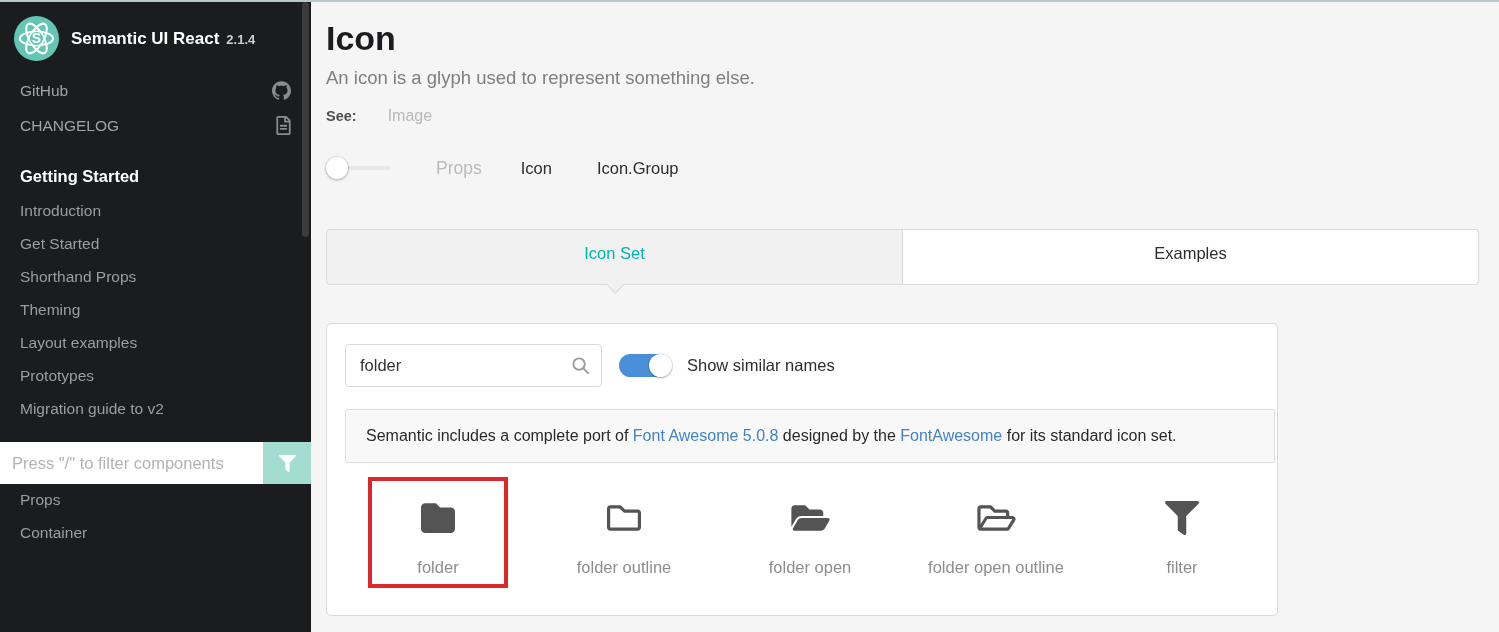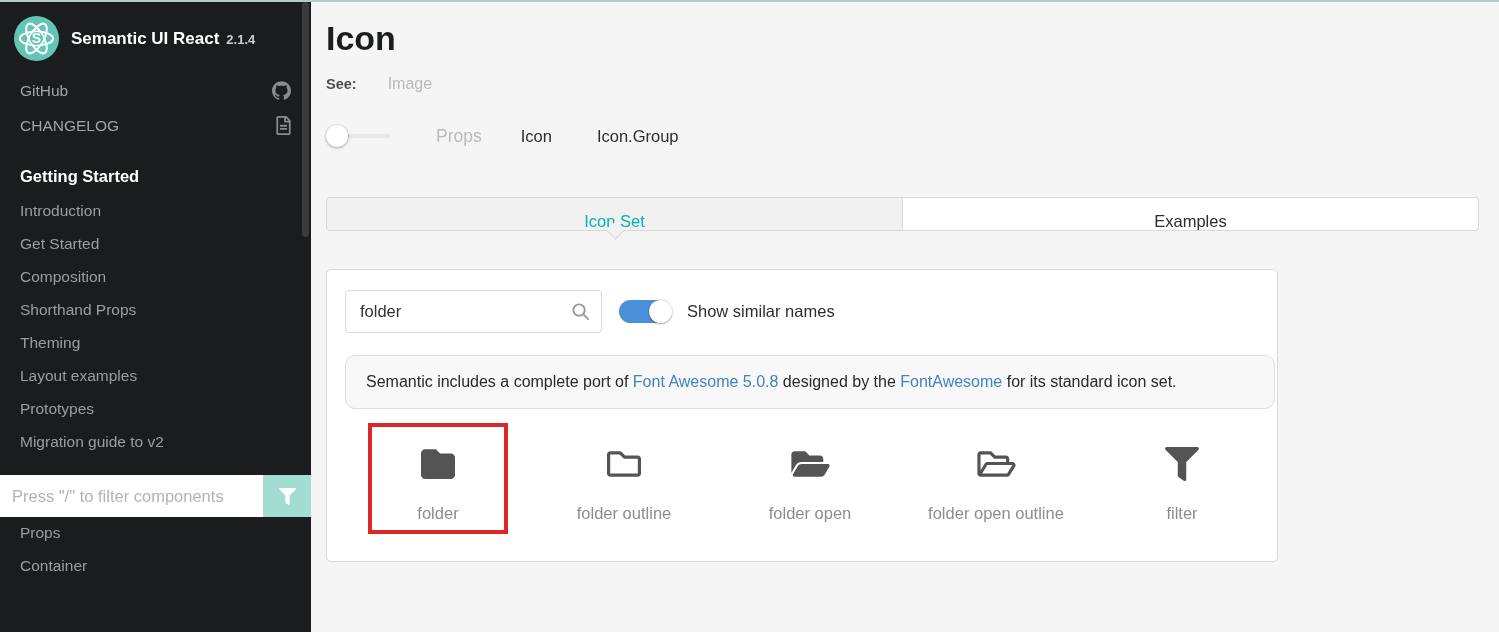--- a/index.html
+++ b/index.html
@@ -60,21 +60,21 @@
     position:absolute; left:0; top:0; width:22px; height:22px; background:#fff;
     border-radius:50%; box-shadow:0 1px 3px rgba(0,0,0,.28), 0 0 0 1px rgba(0,0,0,.06);
   }
   .props-label { margin-left:46px; font-size:17.5px; color:#b9babb; }
   .props-item { font-size:16.5px; color:#2d2d2d; cursor:pointer; }
   .props-item.first { margin-left:39px; }
   .props-item.second { margin-left:45px; }
 
   .tabs { margin-top:50px; display:flex; width:1153px; position:relative; }
   .tab {
-    flex:1; height:34px; line-height:46px; text-align:center; font-size:16.5px;
+    flex:1; height:56px; line-height:46px; text-align:center; font-size:16.5px;
     border:1px solid #d9d9da; background:#fff; color:#2d2d2d; cursor:pointer; position:relative;
   }
   .tab.active { background:#f1f1f1; color:#00b5ad; border-radius:4px 0 0 4px; }
   .tab.inactive { border-left:none; border-radius:0 4px 4px 0; }
   .tab.active::after {
     content:""; position:absolute; bottom:-7px; left:50%; margin-left:-6px;
     width:12px; height:12px; background:#f1f1f1;
     border-right:1px solid #d9d9da; border-bottom:1px solid #d9d9da;
     transform:rotate(45deg);
   }
@@ -92,21 +92,21 @@
   .icon-search-wrap svg { position:absolute; right:12px; top:12px; }
 
   .toggle { position:relative; width:52px; height:23px; margin-left:17px; border-radius:12px; background:#4a90d9; cursor:pointer; }
   .toggle .knob {
     position:absolute; right:-1px; top:0; width:23px; height:23px; background:#fff; border-radius:50%;
     box-shadow:0 1px 2px rgba(0,0,0,.3), 0 0 0 1px rgba(0,0,0,.08);
   }
   .toggle-label { margin-left:16px; font-size:16.5px; color:#2d2d2d; cursor:pointer; }
 
   .message {
-    margin-top:22px; background:#f8f8f9; border:1px solid #dededf; border-radius:10px;
+    margin-top:22px; background:#f8f8f9; border:1px solid #dededf; border-radius:2px;
     padding:16px 20px; font-size:16px; color:#27292a; line-height:1.25;
   }
   .message a { color:#4183c4; text-decoration:none; cursor:pointer; }
 
   .icon-grid { margin-top:14px; display:grid; grid-template-columns:repeat(5,1fr); }
   .icon-cell { position:relative; text-align:center; padding:20px 0 26px 0; cursor:pointer; }
   .icon-cell .glyph { height:42px; display:flex; align-items:center; justify-content:center; }
   .icon-cell .glyph svg { fill:#545454; }
   .icon-name { display:block; margin-top:19px; font-size:16.5px; color:#8d8d8d; }
   .highlight-box {
@@ -147,21 +147,20 @@
   <div class="side-link">
     <span>CHANGELOG</span>
     <svg width="15" height="19" viewBox="0 0 384 512">
         <path d="M288 248v28c0 6.6-5.4 12-12 12H108c-6.6 0-12-5.4-12-12v-28c0-6.6 5.4-12 12-12h168c6.6 0 12 5.4 12 12zm-12 72H108c-6.6 0-12 5.4-12 12v28c0 6.6 5.4 12 12 12h168c6.6 0 12-5.4 12-12v-28c0-6.6-5.4-12-12-12zm108-188.1V464c0 26.5-21.5 48-48 48H48c-26.5 0-48-21.5-48-48V48C0 21.5 21.5 0 48 0h204.1C264.8 0 277 5.1 286 14.1L369.9 98c9 8.9 14.1 21.2 14.1 33.9zm-128-80V128h76.1L256 51.9zM336 464V176H232c-13.3 0-24-10.7-24-24V48H48v416h288z"></path>
       </svg>
   </div>
 
   <div class="section-title">Getting Started</div>
   <div class="side-item">Introduction</div>
   <div class="side-item">Get Started</div>
-  <div class="side-item">Composition</div>
   <div class="side-item">Shorthand Props</div>
   <div class="side-item">Theming</div>
   <div class="side-item">Layout examples</div>
   <div class="side-item">Prototypes</div>
   <div class="side-item">Migration guide to v2</div>
 
   <div class="filter-row">
     <input class="filter-input" type="text" placeholder="Press &quot;/&quot; to filter components" style="">
     <button class="filter-btn">
       <svg width="17" height="17" viewBox="0 0 512 512">
@@ -172,20 +171,21 @@
 
   <div class="side-item">Props</div>
   <div class="side-item">Container</div>
 
   <div class="side-scrollbar"></div>
 </div>
 
 <div class="main">
 
   <h1 class="page-title">Icon</h1>
+  <div class="page-subtitle">An icon is a glyph used to represent something else.</div>
 
   <div class="see-row">
     <span class="see-label">See:</span>
     <span class="see-link">Image</span>
   </div>
 
   <div class="props-row">
     <div class="props-slider">
       <div class="track"></div>
       <div class="knob"></div>

